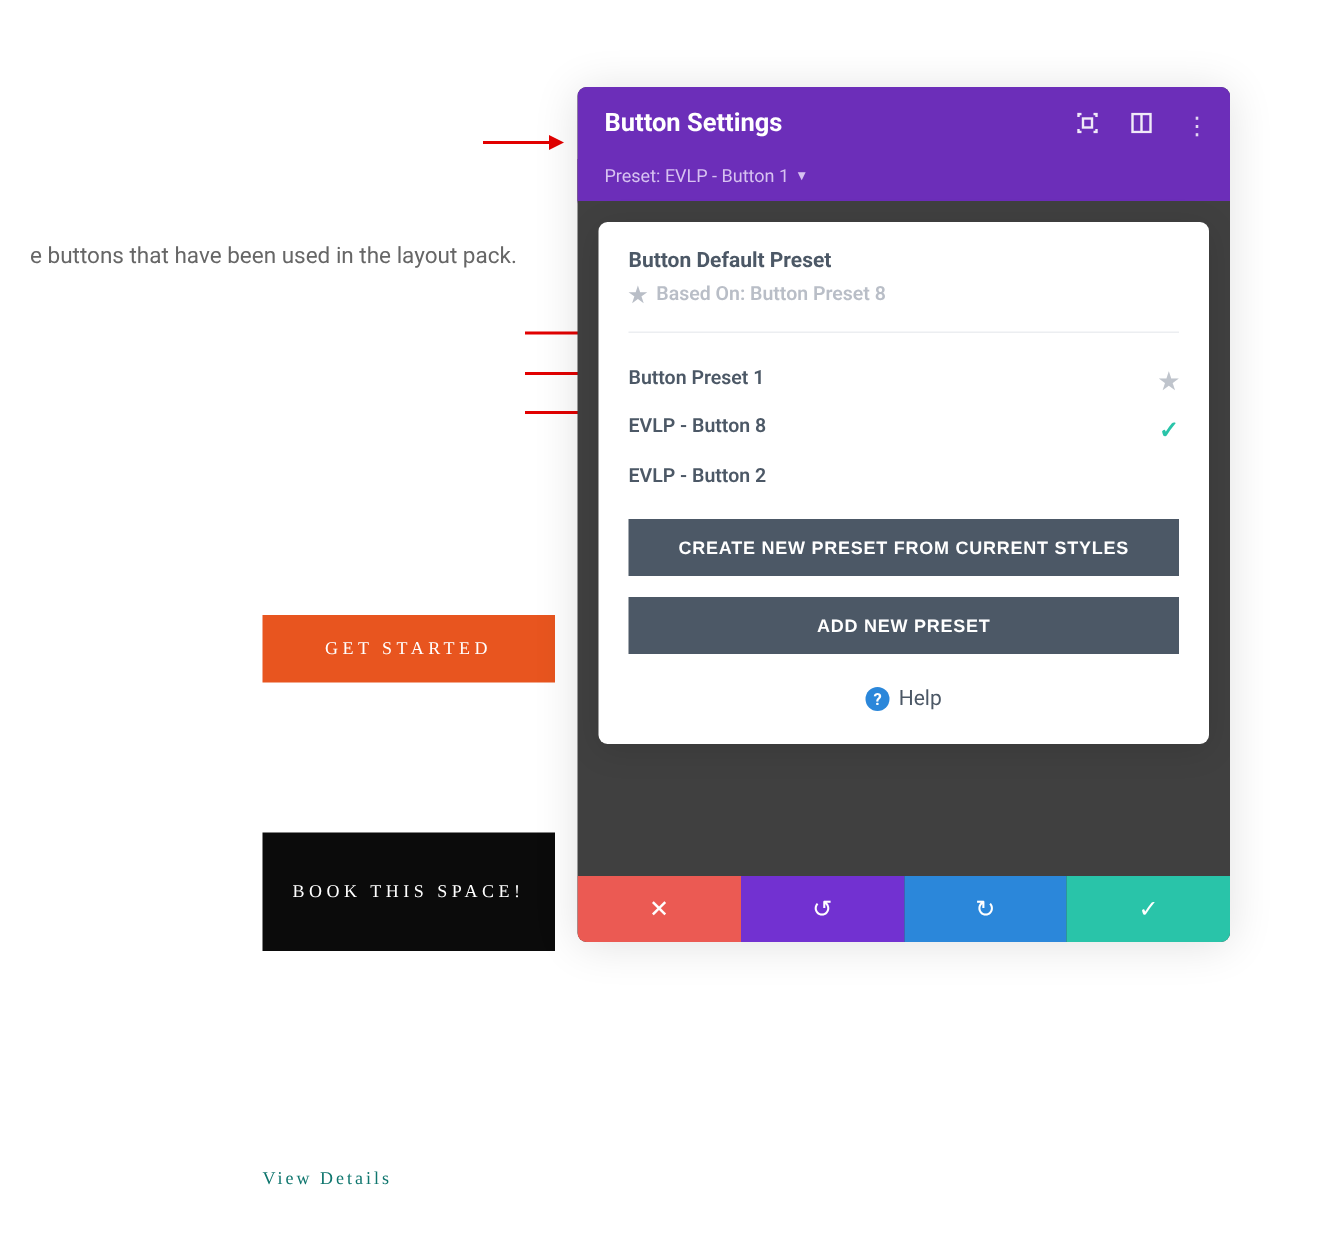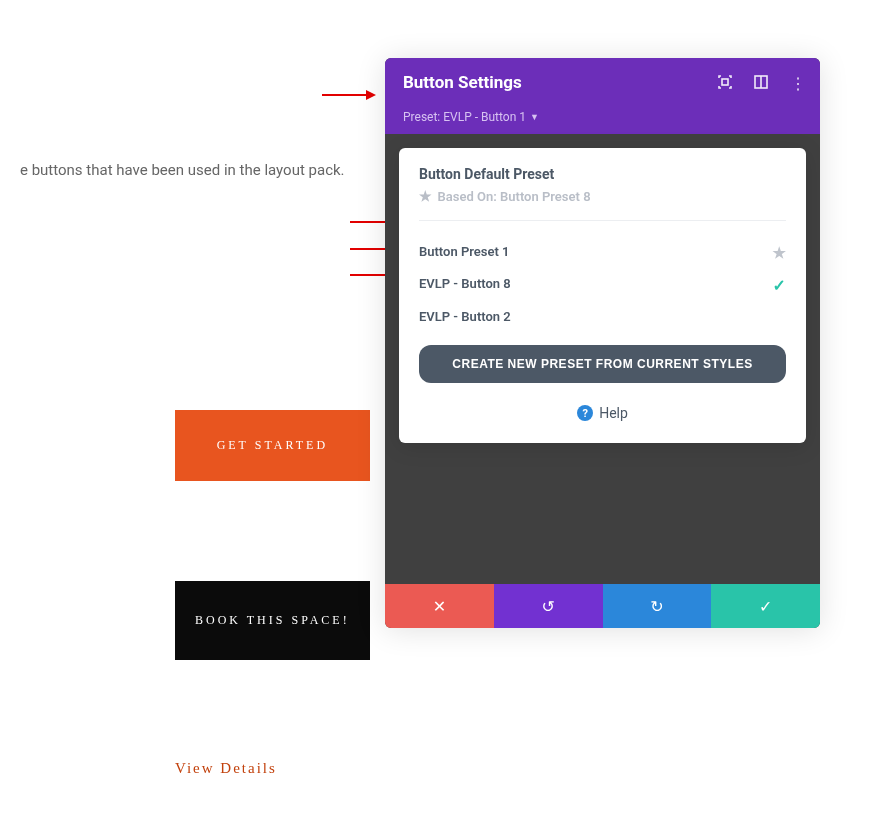--- a/index.html
+++ b/index.html
@@ -34,45 +34,46 @@
   display: flex;
   flex-direction: column;
   gap: 100px;
 }
 .btn-orange {
   background: #e8551f;
   color: #fff;
   letter-spacing: 3px;
   font-size: 12px;
   font-weight: 500;
-  padding: 28px 20px;
+  padding: 15px 20px;
   border: none;
   cursor: pointer;
   font-family: Georgia, serif;
 }
 .btn-black {
   background: #0b0b0b;
   color: #fff;
   letter-spacing: 3px;
   font-size: 12px;
   font-weight: 500;
   padding: 32px 20px;
   border: none;
   cursor: pointer;
   font-family: Georgia, serif;
 }
 .btn-link {
   background: none;
   border: none;
-  color: #c2410c;
-  font-size: 15px;
+  color: #0f766e;
+  font-size: 12px;
   letter-spacing: 2px;
   cursor: pointer;
   text-align: left;
   font-family: Georgia, serif;
+  margin-top: 44px;
 }
 
 
 .arrow {
   position: absolute;
   width: 54px;
   height: 10px;
 }
 .arrow svg { display: block; }
 
@@ -226,21 +227,21 @@
   font-size: 16px;
   font-weight: bold;
 }
 
 .action-btn {
   display: block;
   width: 100%;
   background: #4c5866;
   color: #fff;
   border: none;
-  border-radius: 12px;
+  border-radius: 0;
   padding: 12px 0;
   font-size: 12px;
   font-weight: 700;
   letter-spacing: 0.5px;
   margin-top: 14px;
   cursor: pointer;
 }
 
 .help-row {
   display: flex;
@@ -373,20 +374,21 @@
       <div class="preset-item">
         <span>EVLP - Button 8</span>
         <span class="check-icon">✓</span>
       </div>
       <div class="preset-item">
         <span>EVLP - Button 2</span>
       </div>
     </div>
 
     <button class="action-btn">CREATE NEW PRESET FROM CURRENT STYLES</button>
+    <button class="action-btn">ADD NEW PRESET</button>
 
     <div class="help-row">
       <span class="q">?</span>
       <span>Help</span>
     </div>
   </div>
 
   <div class="panel-body-fill"></div>
 
   <div class="panel-footer">

